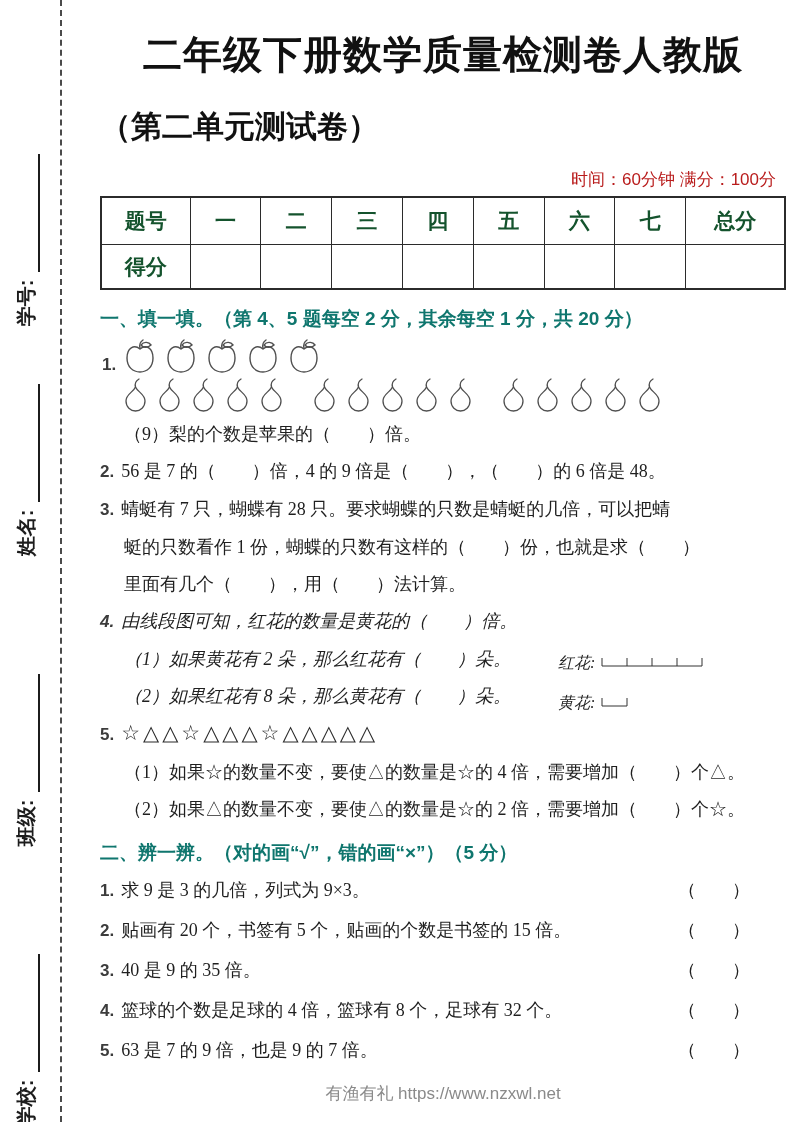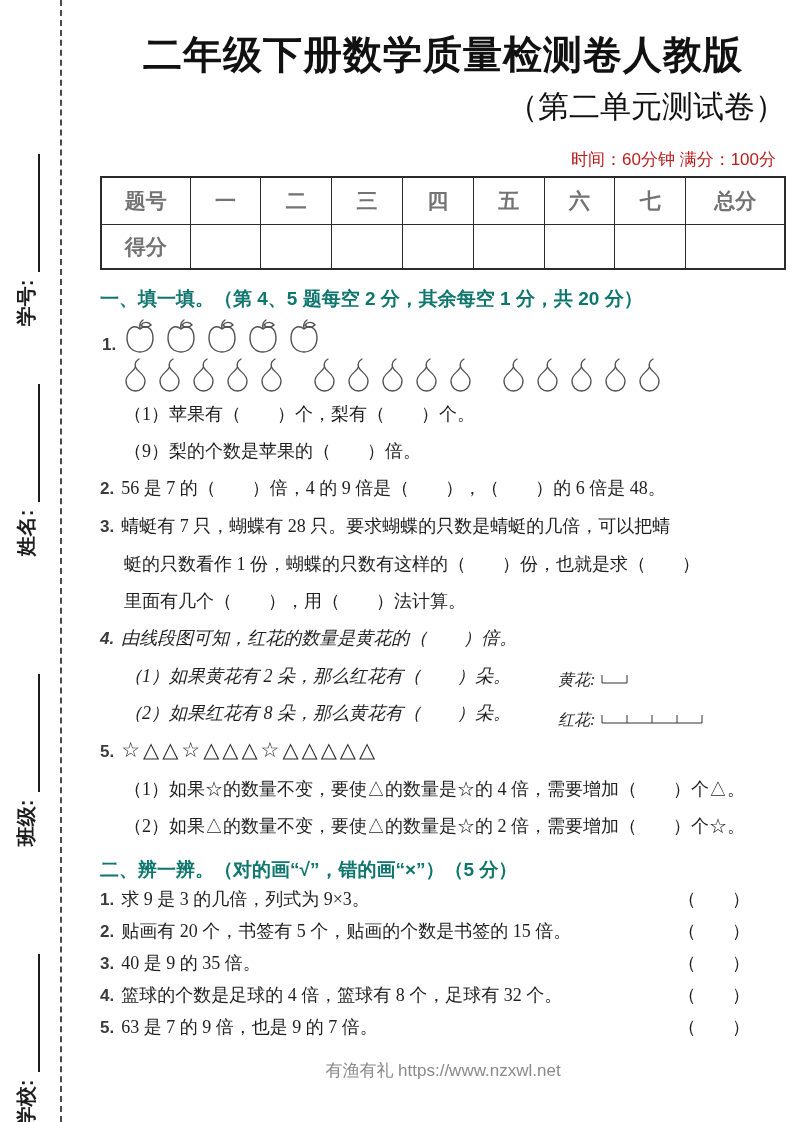--- a/index.html
+++ b/index.html
@@ -9,47 +9,47 @@
   .binding-line{position:absolute;left:60px;top:0;height:1122px;width:0;
         border-left:2px dashed #4a4a4a;}
   .side-field{position:absolute;left:-89px;width:230px;height:30px;display:flex;
         align-items:center;justify-content:center;gap:8px;transform:rotate(-90deg);}
   .side-label{font-family:"Liberation Sans",sans-serif;font-weight:bold;font-size:20px;color:#1c1c1c;white-space:nowrap;}
   .side-line{display:inline-block;width:118px;height:2px;background:#1c1c1c;transform:translateY(13px);}
   
   .main{position:absolute;left:100px;top:0;width:686px;}
   .title{margin-top:28px;text-align:center;font-family:"Liberation Sans",sans-serif;
         font-weight:bold;font-size:39px;color:#111;letter-spacing:1px;}
-  .subtitle{margin-top:4px;text-align:right;font-family:"Liberation Sans",sans-serif;
-        font-weight:normal;font-size:31px;color:#111;}
+  .subtitle{margin-top:24px;text-align:left;font-family:"Liberation Sans",sans-serif;
+        font-weight:bold;font-size:31px;color:#111;}
   .meta{margin-top:20px;margin-bottom:5px;text-align:right;padding-right:10px;
         font-family:"Liberation Sans",sans-serif;font-size:17px;color:#b91c1c;}
   
   .score-table{width:100%;border-collapse:collapse;table-layout:fixed;border:2px solid #2b2b2b;}
   .score-table td{border:1px solid #2b2b2b;height:44px;text-align:center;
-        font-family:"Liberation Sans",sans-serif;font-weight:bold;font-size:21px;color:#737373;}
+        font-family:"Liberation Sans",sans-serif;font-weight:bold;font-size:21px;color:#14532d;}
   .score-table tr.score-row td{height:41px;}
   .score-table td.head-col{width:12.5%;}
   .score-table td.total-col{width:14%;}
   
   .section-heading{margin-top:16px;font-family:"Liberation Sans",sans-serif;
         font-weight:bold;font-size:19px;color:#0f766e;}
   .q{font-size:18px;line-height:30px;margin:7px 0;color:#1f1f1f;}
   .qnum{font-family:"Liberation Sans",sans-serif;font-weight:bold;font-size:17px;color:#3c3c3c;margin-right:7px;}
   .indent{padding-left:24px;}
   .fruit-line{display:flex;align-items:flex-end;margin:6px 0 0 0;}
   .fruit-group{display:flex;align-items:flex-end;gap:7px;margin-right:26px;}
   .apple-row-offset{padding-left:2px;}
   .pear-row{padding-left:22px;margin-top:2px;}
   .q4-wrap{position:relative;font-style:italic;}
   .seg-diagram{position:absolute;left:458px;top:44px;width:228px;}
   .seg-row{display:flex;align-items:center;gap:6px;height:26px;margin-bottom:14px;}
   .seg-label{font-size:16px;color:#1f1f1f;white-space:nowrap;}
   .symbols{font-size:21px;letter-spacing:3px;color:#2a2a2a;}
-  .judge-row{display:flex;margin:1px 0;}
+  .judge-row{display:flex;margin:9px 0;}
   .judge-text{flex:1;}
   .judge-bracket{width:110px;text-align:right;padding-right:36px;white-space:nowrap;}
   .footer-site{margin-top:16px;text-align:center;font-family:"Liberation Sans",sans-serif;
         font-size:17px;color:#8a8a8a;}
 </style>
 </head>
 <body>
 
 <div class="page">
 
@@ -240,52 +240,51 @@
     </g>
   </svg>
           <svg width="27" height="35" viewBox="0 0 27 35">
     <g fill="none" stroke="#4f4f4f" stroke-width="1.3" stroke-linecap="round">
       <path d="M13.5 10 C15.5 15 23 17 23 24 C23 30 18.5 34 13.5 34 C8.5 34 4 30 4 24 C4 17 11.5 15 13.5 10 Z"></path>
       <path d="M13.5 10 C12.5 6 13.5 4 17 2"></path>
     </g>
   </svg>
         </span>
     </div>
-    <div class="q indent">（1）苹果有（　　）个，梨有（　　）个。</div>
     <div class="q indent">（9）梨的个数是苹果的（　　）倍。</div>
 
     <div class="q">
       <span class="qnum">2.</span><span>56 是 7 的（　　）倍，4 的 9 倍是（　　），（　　）的 6 倍是 48。</span>
     </div>
 
     <div class="q">
       <span class="qnum">3.</span><span>蜻蜓有 7 只，蝴蝶有 28 只。要求蝴蝶的只数是蜻蜓的几倍，可以把蜻</span>
     </div>
     <div class="q indent">蜓的只数看作 1 份，蝴蝶的只数有这样的（　　）份，也就是求（　　）</div>
     <div class="q indent">里面有几个（　　），用（　　）法计算。</div>
 
     <div class="q4-wrap">
       <div class="q">
         <span class="qnum">4.</span><span>由线段图可知，红花的数量是黄花的（　　）倍。</span>
       </div>
       <div class="q indent">（1）如果黄花有 2 朵，那么红花有（　　）朵。</div>
       <div class="q indent">（2）如果红花有 8 朵，那么黄花有（　　）朵。</div>
       <div class="seg-diagram">
         <div class="seg-row">
+          <span class="seg-label">红花:</span>
+          <span><svg width="102" height="14">
+                <path d="M1 12 H101 M1 4 V12 M26 4 V12 M51 4 V12 M76 4 V12 M101 4 V12" stroke="#333" fill="none"></path>
+              </svg></span>
+        </div>
+        <div class="seg-row">
           <span class="seg-label">黄花:</span>
           <span><svg width="27" height="14">
                 <path d="M1 12 H26 M1 4 V12 M26 4 V12" stroke="#333" fill="none"></path>
               </svg></span>
         </div>
-        <div class="seg-row">
-          <span class="seg-label">红花:</span>
-          <span><svg width="102" height="14">
-                <path d="M1 12 H101 M1 4 V12 M26 4 V12 M51 4 V12 M76 4 V12 M101 4 V12" stroke="#333" fill="none"></path>
-              </svg></span>
-        </div>
       </div>
     </div>
 
     <div class="q">
       <span class="qnum">5.</span><span class="symbols">☆△△☆△△△☆△△△△△</span>
     </div>
     <div class="q indent">（1）如果☆的数量不变，要使△的数量是☆的 4 倍，需要增加（　　）个△。</div>
     <div class="q indent">（2）如果△的数量不变，要使△的数量是☆的 2 倍，需要增加（　　）个☆。</div>
 
     <div class="section-heading">二、辨一辨。（对的画“√”，错的画“×”）（5 分）</div>

